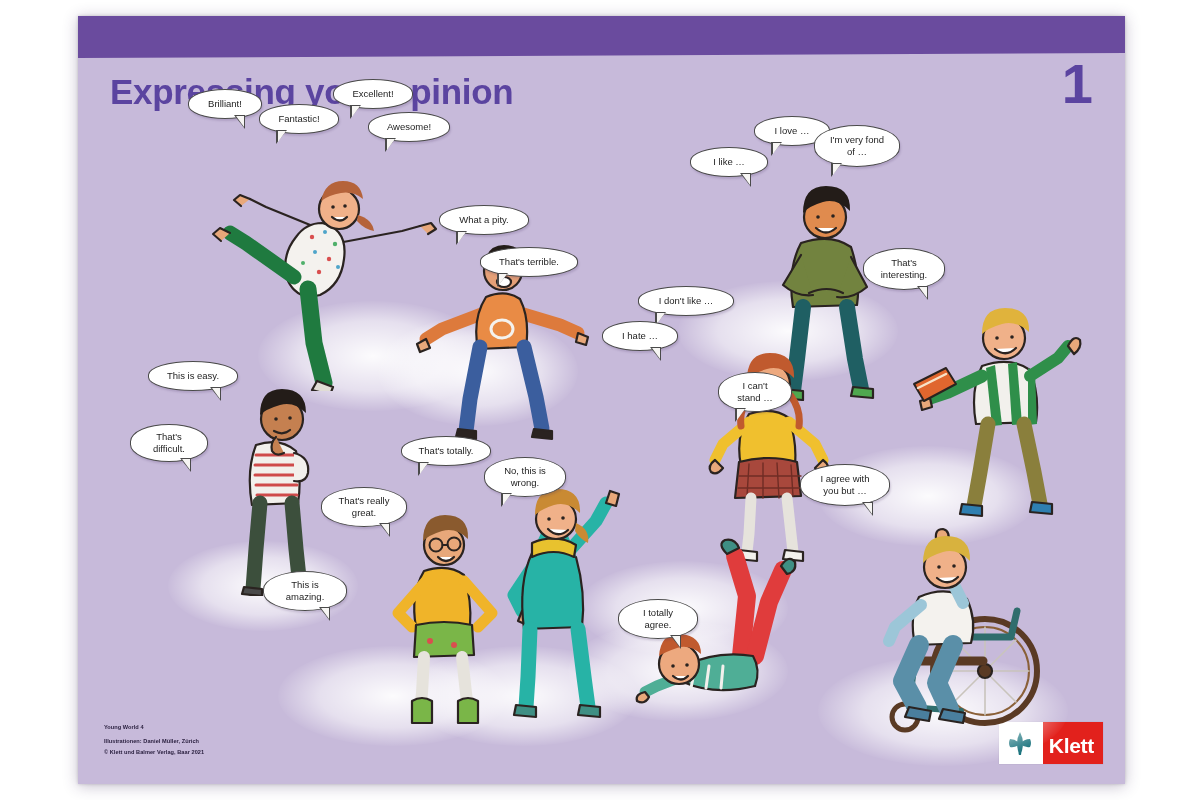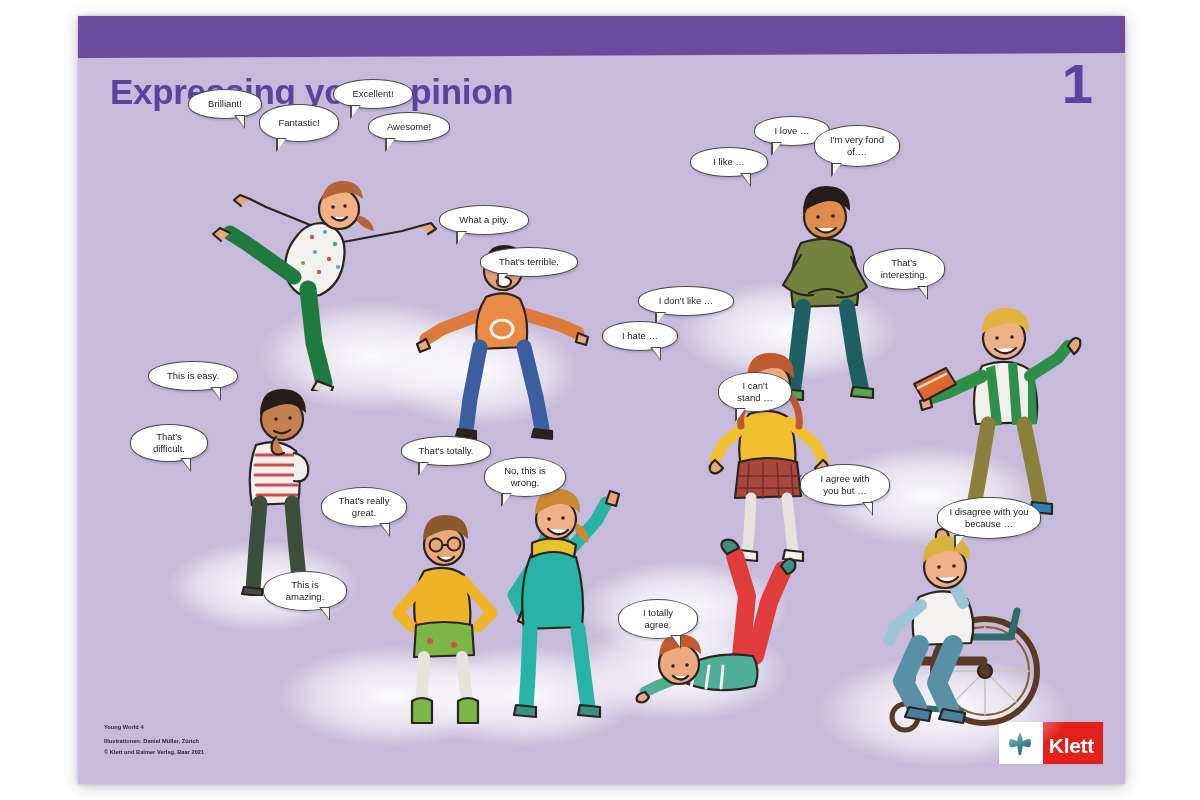--- a/index.html
+++ b/index.html
@@ -451,21 +451,21 @@
           <path d="M104 67 q11 9 21 -1" fill="#ffffff"></path>
         </g>
       </svg>
     </div>
 
     <div class="bubble" style="left:110px; top:73px; width:74px; height:30px;">
       <span>Brilliant!</span>
       <span class="tail dr"></span>
     </div>
 
-    <div class="bubble" style="left:181px; top:88px; width:80px; height:38px;">
+    <div class="bubble" style="left:181px; top:88px; width:80px; height:30px;">
       <span>Fantastic!</span>
       <span class="tail dl"></span>
     </div>
 
     <div class="bubble" style="left:255px; top:63px; width:80px; height:30px;">
       <span>Excellent!</span>
       <span class="tail dl"></span>
     </div>
 
     <div class="bubble" style="left:290px; top:96px; width:82px; height:30px;">
@@ -547,24 +547,20 @@
       <span>That's interesting.</span>
       <span class="tail dr"></span>
     </div>
 
 
     <div class="bubble" style="left:722px; top:448px; width:90px; height:42px;">
       <span>I agree with you but …</span>
       <span class="tail dr"></span>
     </div>
 
-    <div class="bubble" style="left:859px; top:481px; width:104px; height:42px;">
-      <span>I disagree with you because …</span>
-      <span class="tail dl"></span>
-    </div>
 
     <div class="bubble" style="left:540px; top:583px; width:80px; height:40px;">
       <span>I totally agree.</span>
       <span class="tail dr"></span>
     </div>
 
     <div id="credits">
       <div>Young World 4</div>
       <div class="spacer"></div>
       <div>Illustrationen: Daniel Müller, Zürich</div>

